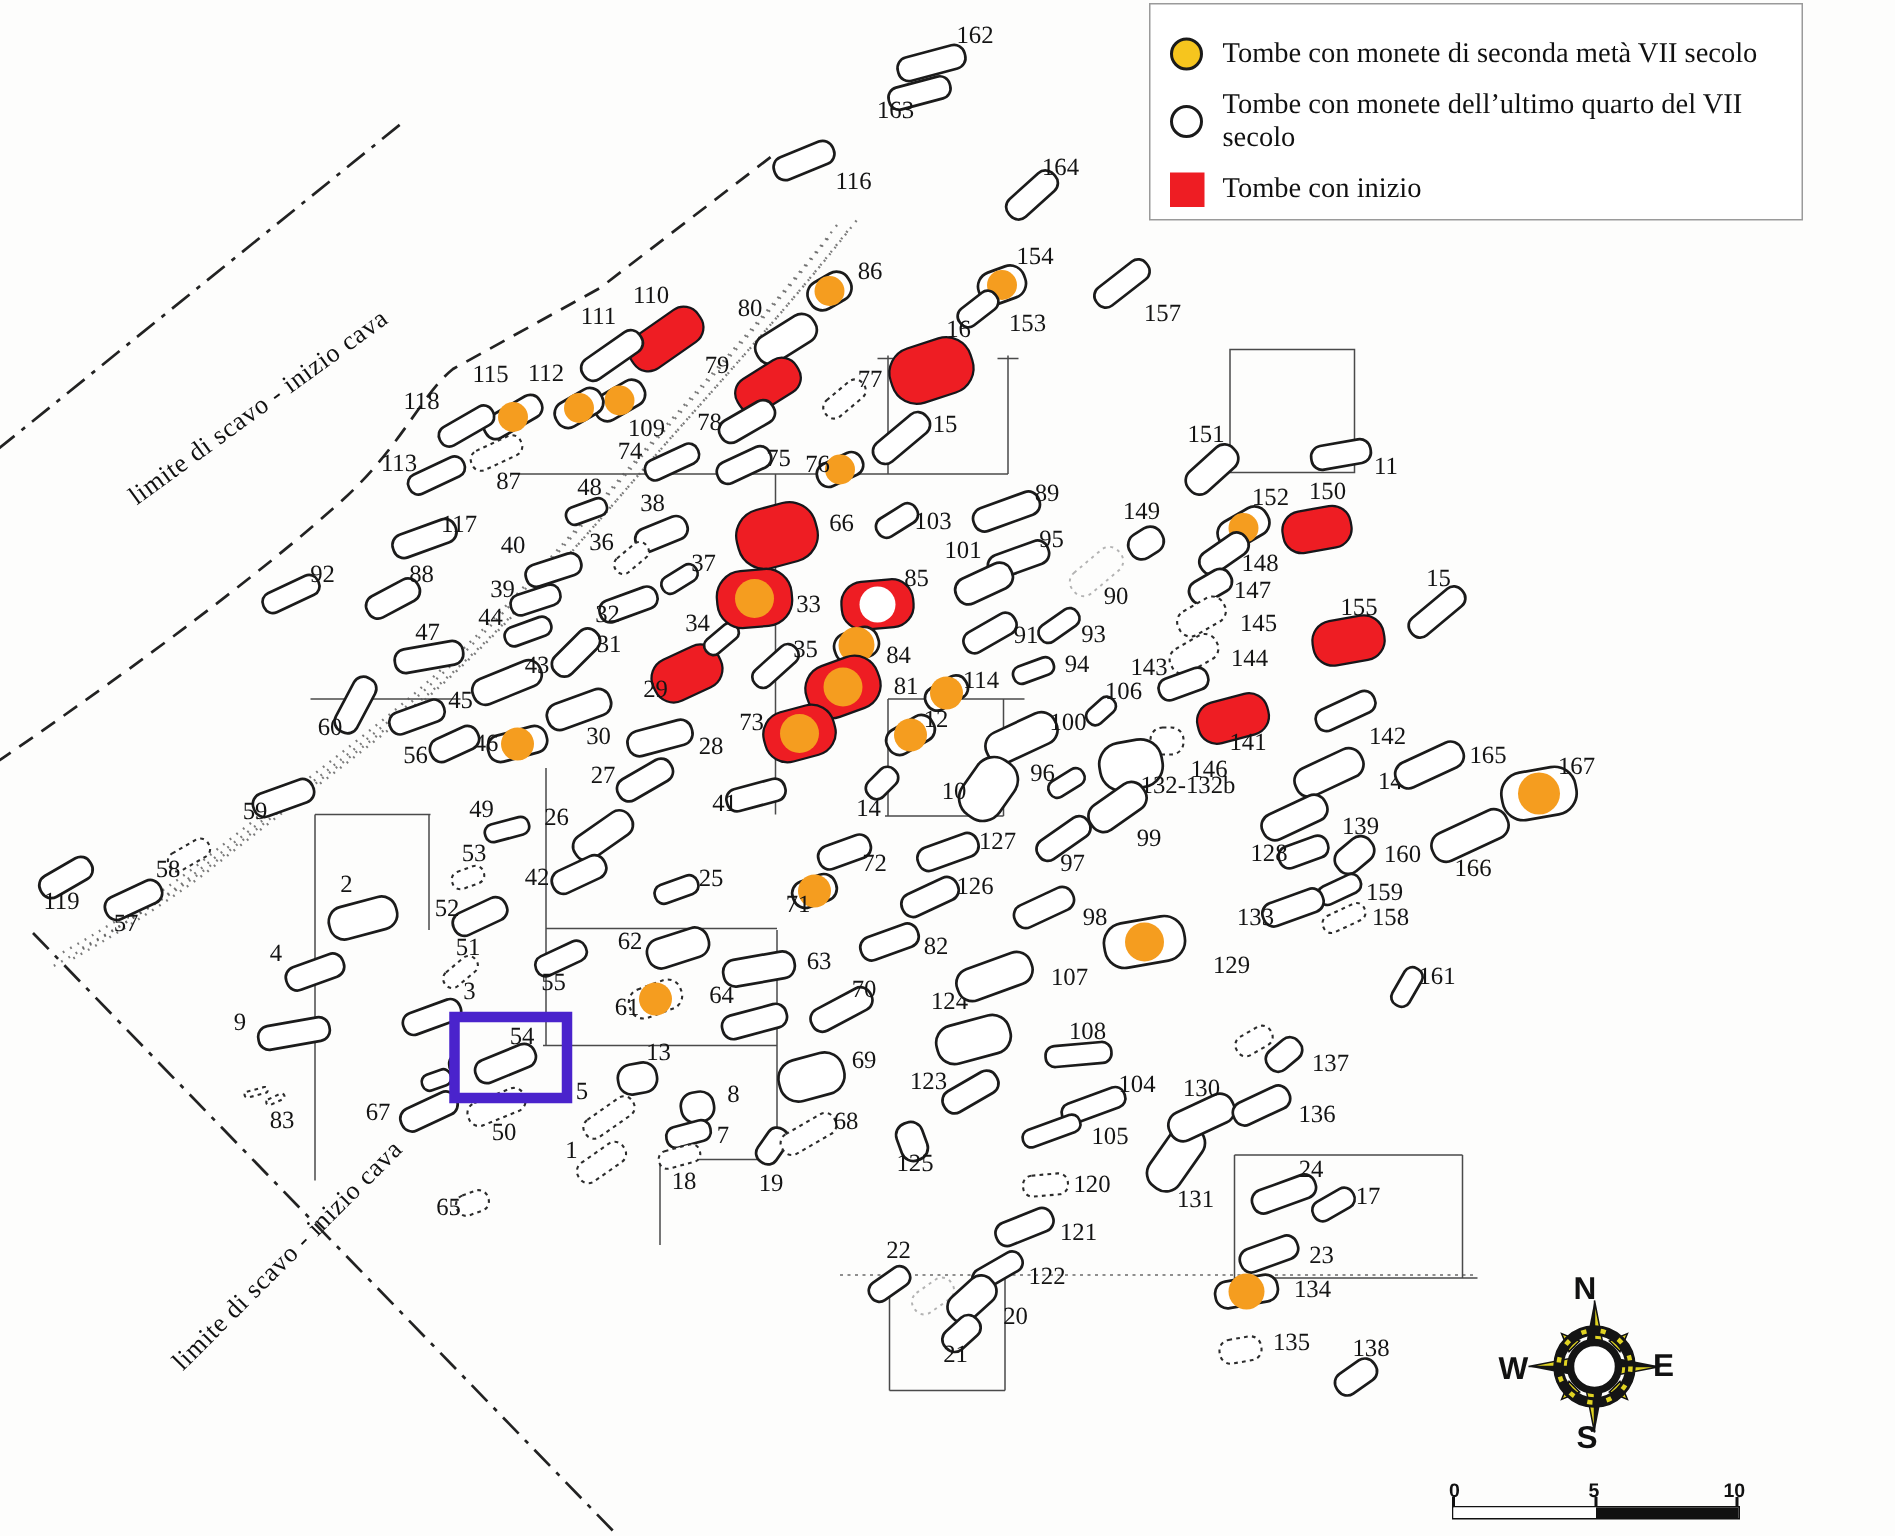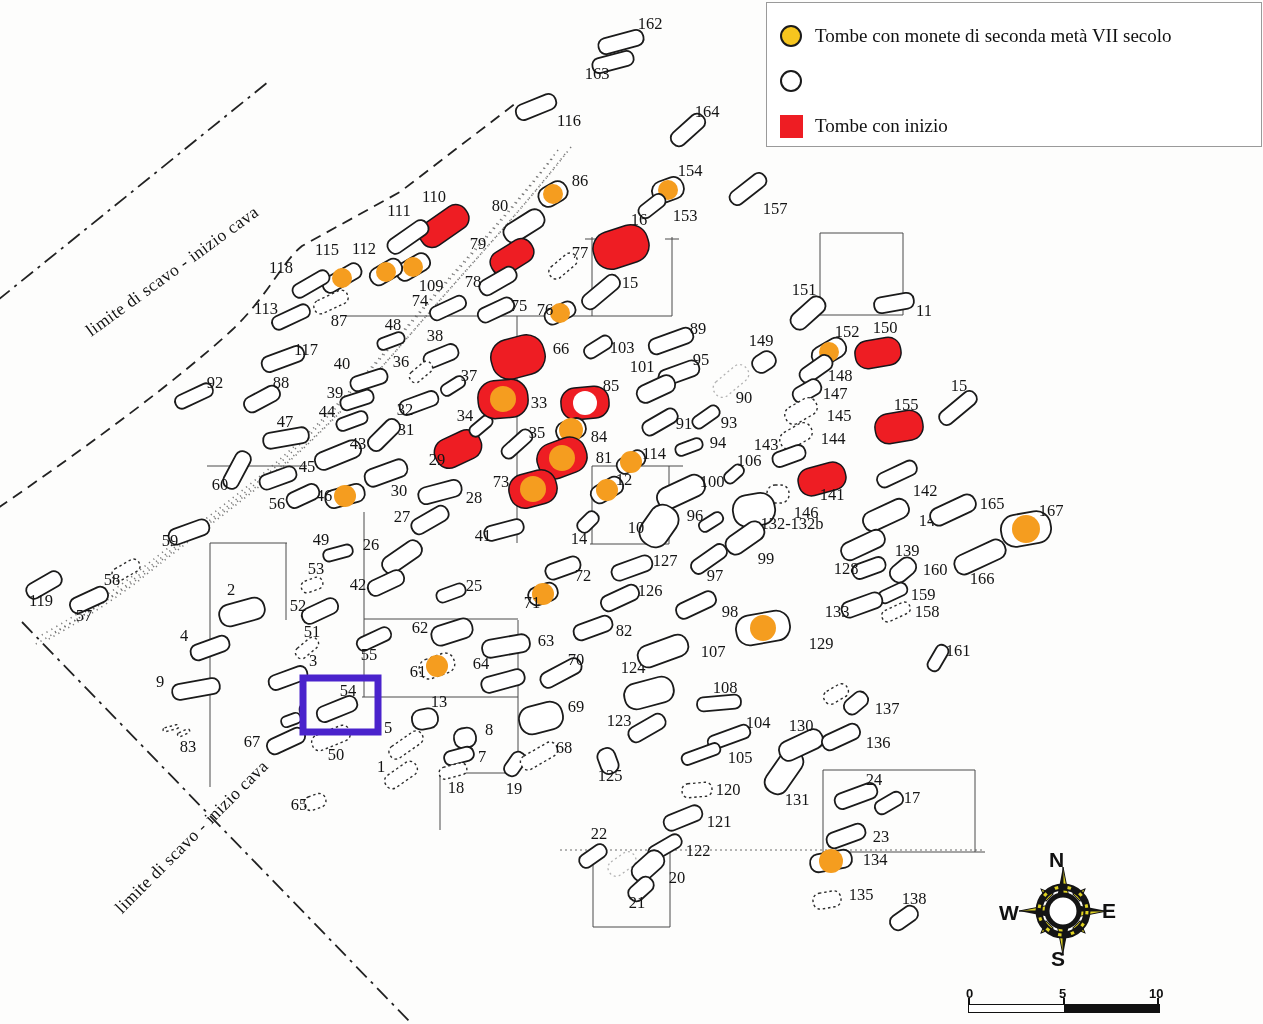--- a/index.html
+++ b/index.html
@@ -1,19 +1,19 @@
 <!DOCTYPE html>
 <html style="--red: #ee1d23; --orange: #f59d1f; --yellow: #f6c51e; --purple: #4a23cc;"><head>
 <meta charset="utf-8">
 <style>
   html,body{margin:0;padding:0;}
   body{width:1263px;height:1024px;position:relative;overflow:hidden;background:#fdfdfc;
        font-family:"Liberation Serif",serif;}
   
-  .legend{position:absolute;left:766px;top:2px;width:496px;height:145px;background:#fff;
+  .legend{position:absolute;left:766px;top:2px;width:436px;height:145px;background:#fff;
           border:1px solid #9a9a9a;box-sizing:border-box;}
   .legend-row{position:absolute;left:0;width:100%;height:34px;display:flex;align-items:center;}
   .legend-row .sym{width:48px;display:flex;justify-content:center;align-items:center;flex:0 0 48px;}
   .legend-row .txt{font-size:19px;color:#111;}
   .sw-circle{width:22px;height:22px;border-radius:50%;border:2px solid #1a1a1a;box-sizing:border-box;}
   .sw-yellow{background:var(--yellow);}
   .sw-white{background:#fff;}
   .sw-red{width:23px;height:23px;background:var(--red);}
   
   #map-svg{position:absolute;left:0;top:0;}
@@ -781,20 +781,21 @@
   <div class="legend-row" style="top:16px;">
     <span class="sym">
         <span class="sw-circle sw-yellow"></span>
       </span>
     <span class="txt">Tombe con monete di seconda metà VII secolo</span>
   </div>
   <div class="legend-row" style="top:61px;">
     <span class="sym">
         <span class="sw-circle sw-white"></span>
       </span>
+    <span class="txt">Tombe con monete dell’ultimo quarto del VII secolo</span>
   </div>
   <div class="legend-row" style="top:106px;">
     <span class="sym">
         <span class="sw-red"></span>
       </span>
     <span class="txt">Tombe con inizio</span>
   </div>
 </div>
 
 <div class="bound-label bl-top">limite di scavo - inizio cava</div>

